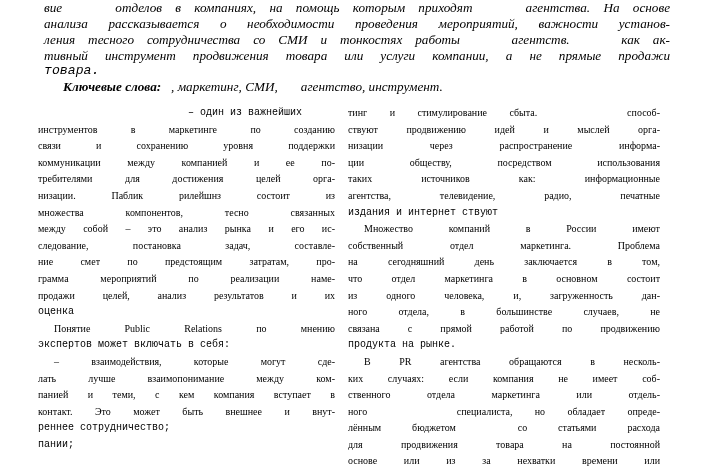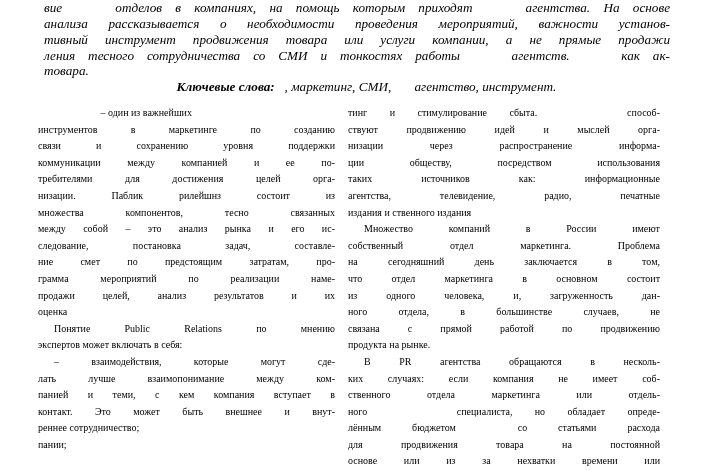--- a/index.html
+++ b/index.html
@@ -15,49 +15,49 @@
   
   .abstract {
     position: absolute;
     left: 44px;
     top: 0px;
     width: 626px;
     font-style: italic;
     font-size: 13.2px;
     line-height: 15.85px;
   }
-  .kw-line { text-align: center; text-indent: 19px; }
+  .kw-line { text-align: left; text-indent: 19px; }
   .kw-label { font-weight: bold; }
   
   .col {
     position: absolute;
     top: 105px;
     font-size: 10px;
     line-height: 16.6px;
   }
   .col-left  { left: 38px;  width: 297px; }
   .col-right { left: 348px; width: 312px; }
   .para { margin: 0; padding: 0; }
   .line { min-height: 1px; }
   .jl { text-align: justify; text-align-last: justify; }
-  .ll { text-align: center; text-align-last: left; }
+  .ll { text-align: center; text-align-last: left; font-family: Liberation Mono, monospace; }
   .ind { text-indent: 16px; }
 </style>
 </head>
 <body>
 
 <div class="page">
 
   <div class="abstract">
     <div>
         <div class="para">
           <div class="line jl">вие&nbsp;&nbsp;&nbsp;&nbsp;отделов в компаниях, на помощь которым приходят&nbsp;&nbsp;&nbsp;&nbsp;агентства. На основе</div>
           <div class="line jl">анализа рассказывается о необходимости проведения мероприятий, важности установ-</div>
+          <div class="line jl">ления тесного сотрудничества со СМИ и тонкостях работы&nbsp;&nbsp;&nbsp;&nbsp;агентств.&nbsp;&nbsp;&nbsp;&nbsp;как ак-</div>
           <div class="line jl">тивный инструмент продвижения товара или услуги компании, а не прямые продажи</div>
-          <div class="line jl">ления тесного сотрудничества со СМИ и тонкостях работы&nbsp;&nbsp;&nbsp;&nbsp;агентств.&nbsp;&nbsp;&nbsp;&nbsp;как ак-</div>
           <div class="line ll">товара.</div>
         </div>
       </div>
     <div class="kw-line"><span class="kw-label">Ключевые слова:</span><span>&nbsp;&nbsp;&nbsp;, маркетинг, СМИ,&nbsp;&nbsp;&nbsp;&nbsp;&nbsp;&nbsp;&nbsp;агентство, инструмент.</span></div>
   </div>
 
   <div class="col col-left">
       <div class="para">
         <div class="line ll">&nbsp;&nbsp;&nbsp;&nbsp;&nbsp;&nbsp;&nbsp;&nbsp;&nbsp;&nbsp;&nbsp;&nbsp;&nbsp;&nbsp;&nbsp;&nbsp;&nbsp;&nbsp;&nbsp;&nbsp;&nbsp;&nbsp;&nbsp;&nbsp;&nbsp;– один из важнейших</div>
       </div>
@@ -92,21 +92,21 @@
     </div>
 
   <div class="col col-right">
       <div class="para">
         <div class="line jl">тинг и стимулирование сбыта.&nbsp;&nbsp;&nbsp;&nbsp;способ-</div>
         <div class="line jl">ствуют продвижению идей и мыслей орга-</div>
         <div class="line jl">низации через распространение информа-</div>
         <div class="line jl">ции обществу, посредством использования</div>
         <div class="line jl">таких источников как: информационные</div>
         <div class="line jl">агентства, телевидение, радио, печатные</div>
-        <div class="line ll">издания и ственного издания</div>
+        <div class="line ll">издания и интернет ствуют</div>
       </div>
       <div class="para">
         <div class="line jl ind">Множество компаний в России имеют</div>
         <div class="line jl">собственный отдел маркетинга. Проблема</div>
         <div class="line jl">на сегодняшний день заключается в том,</div>
         <div class="line jl">что отдел маркетинга в основном состоит</div>
         <div class="line jl">из одного человека, и, загруженность дан-</div>
         <div class="line jl">ного отдела, в большинстве случаев, не</div>
         <div class="line jl">связана с прямой работой по продвижению</div>
         <div class="line ll">продукта на рынке.</div>

